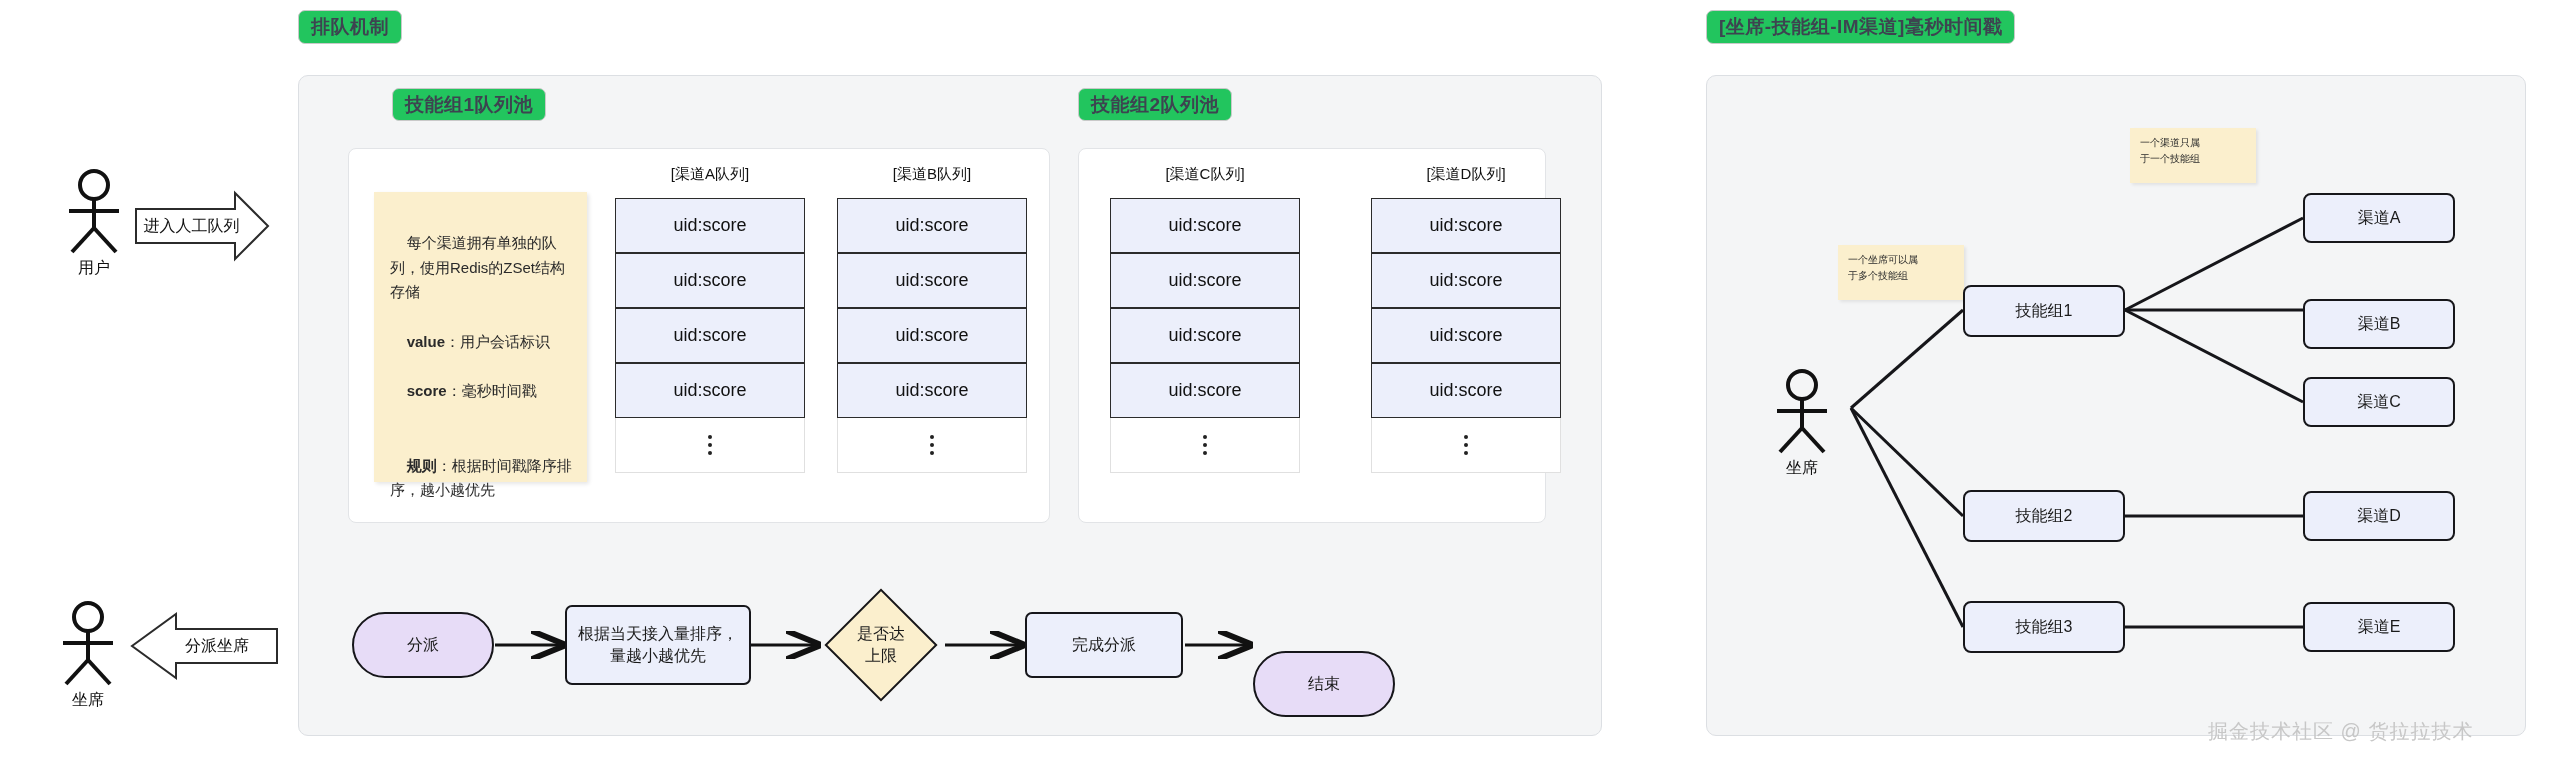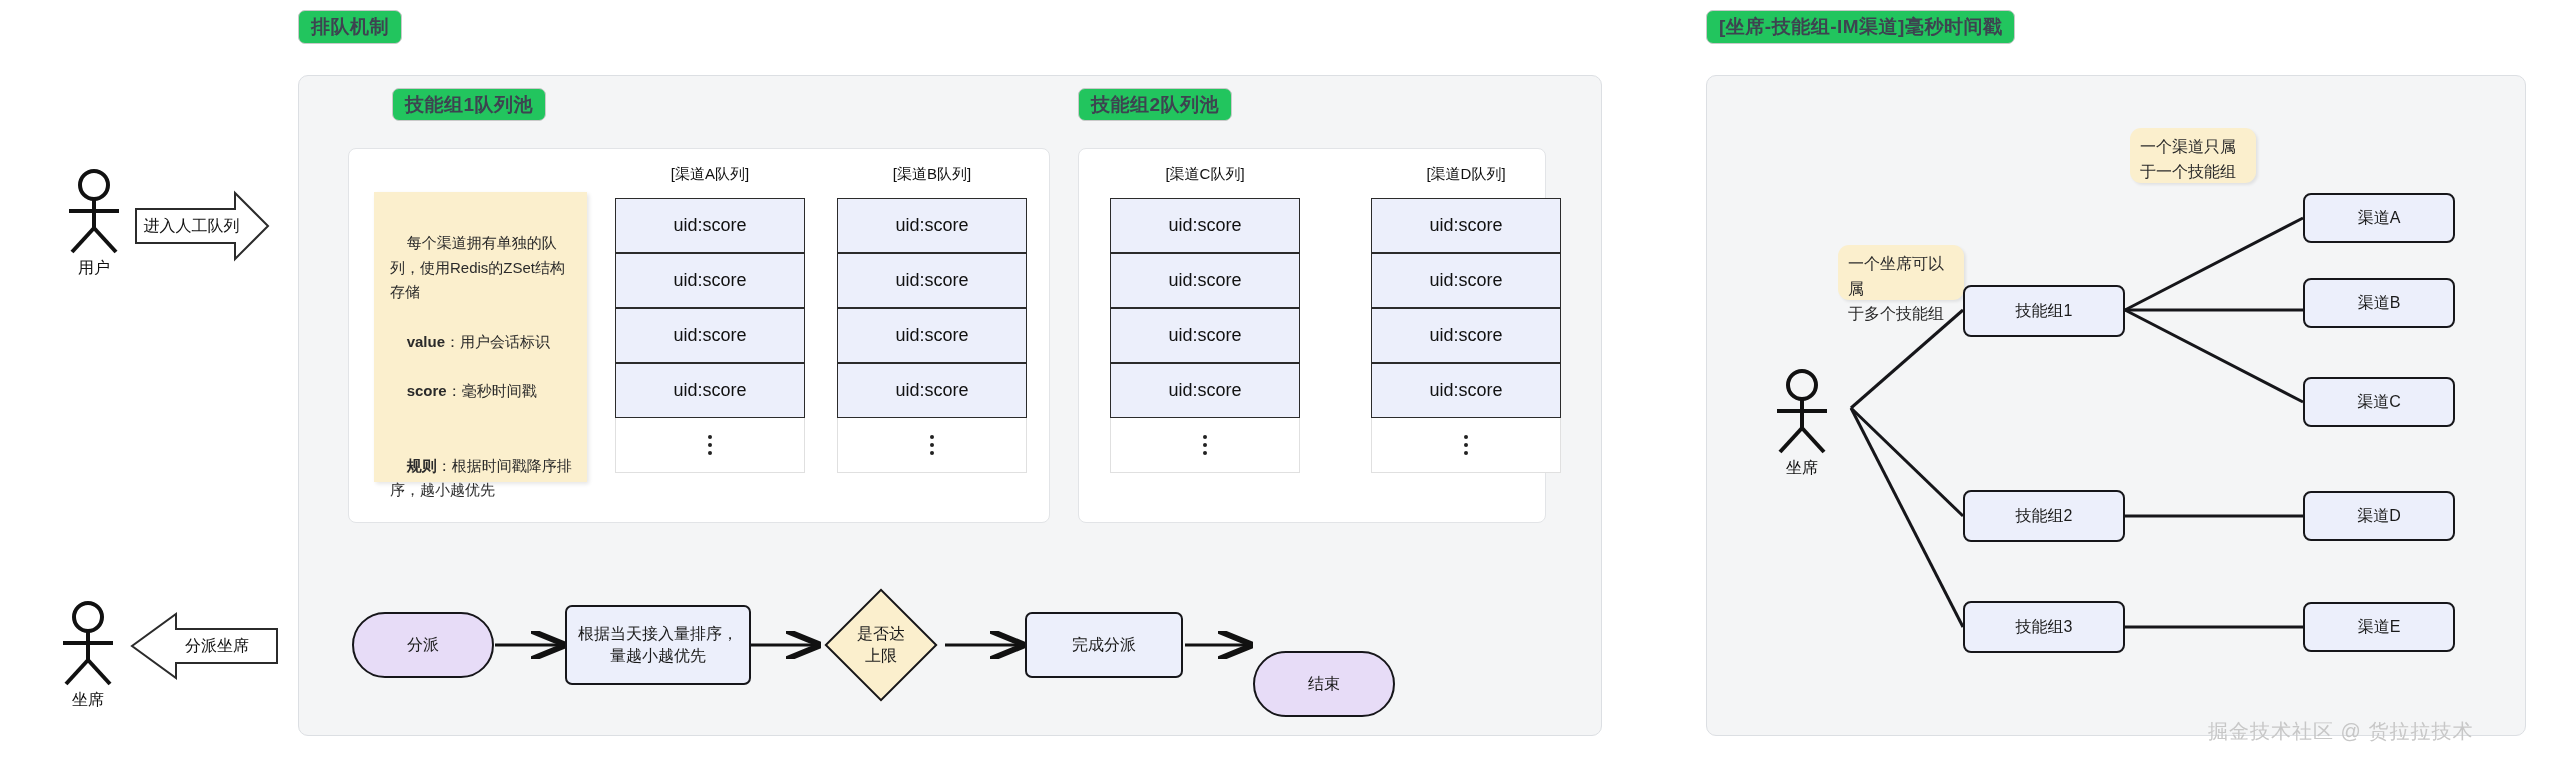--- a/index.html
+++ b/index.html
@@ -89,21 +89,21 @@
   .note{
     position:absolute;
     background:#fbefcd;
     box-sizing:border-box;
     padding:14px 14px 12px 16px;
     font-size:15px;line-height:1.65;
     color:#2a2a2a;
     box-shadow:2px 2px 4px rgba(0,0,0,.10);
     white-space:pre-wrap;
   }
-  .note.small{font-size:16px;line-height:1.55;padding:7px 10px;box-shadow:2px 2px 3px rgba(0,0,0,.08);border-radius:11px;}
+  .note.small{font-size:10px;line-height:1.55;padding:7px 10px;box-shadow:2px 2px 3px rgba(0,0,0,.08);}
   .note b{font-weight:bold;}
 
   
   .fnode{
     position:absolute;box-sizing:border-box;
     display:flex;align-items:center;justify-content:center;
     text-align:center;font-size:16px;line-height:1.35;color:#1a1a1a;
     border:2px solid #16161a;
   }
   .fnode.term{background:#e7dcf7;border-radius:999px;}
@@ -322,20 +322,20 @@
 于多个技能组</div>
 
   <div class="note small" style="left:2130px;top:128px;width:126px;height:55px;">一个渠道只属
 于一个技能组</div>
 
   <div class="rbox" style="left:1963px;top:285px;width:162px;height:52px;">技能组1</div>
   <div class="rbox" style="left:1963px;top:490px;width:162px;height:52px;">技能组2</div>
   <div class="rbox" style="left:1963px;top:601px;width:162px;height:52px;">技能组3</div>
 
   <div class="rbox" style="left:2303px;top:193px;width:152px;height:50px;">渠道A</div>
-  <div class="rbox" style="left:2303px;top:278px;width:152px;height:50px;">渠道B</div>
+  <div class="rbox" style="left:2303px;top:299px;width:152px;height:50px;">渠道B</div>
   <div class="rbox" style="left:2303px;top:377px;width:152px;height:50px;">渠道C</div>
   <div class="rbox" style="left:2303px;top:491px;width:152px;height:50px;">渠道D</div>
   <div class="rbox" style="left:2303px;top:602px;width:152px;height:50px;">渠道E</div>
 
   <div class="watermark" style="left:2208px;top:718px;">掘金技术社区 @ 货拉拉技术</div>
 
 </div>
 
 </body></html>

